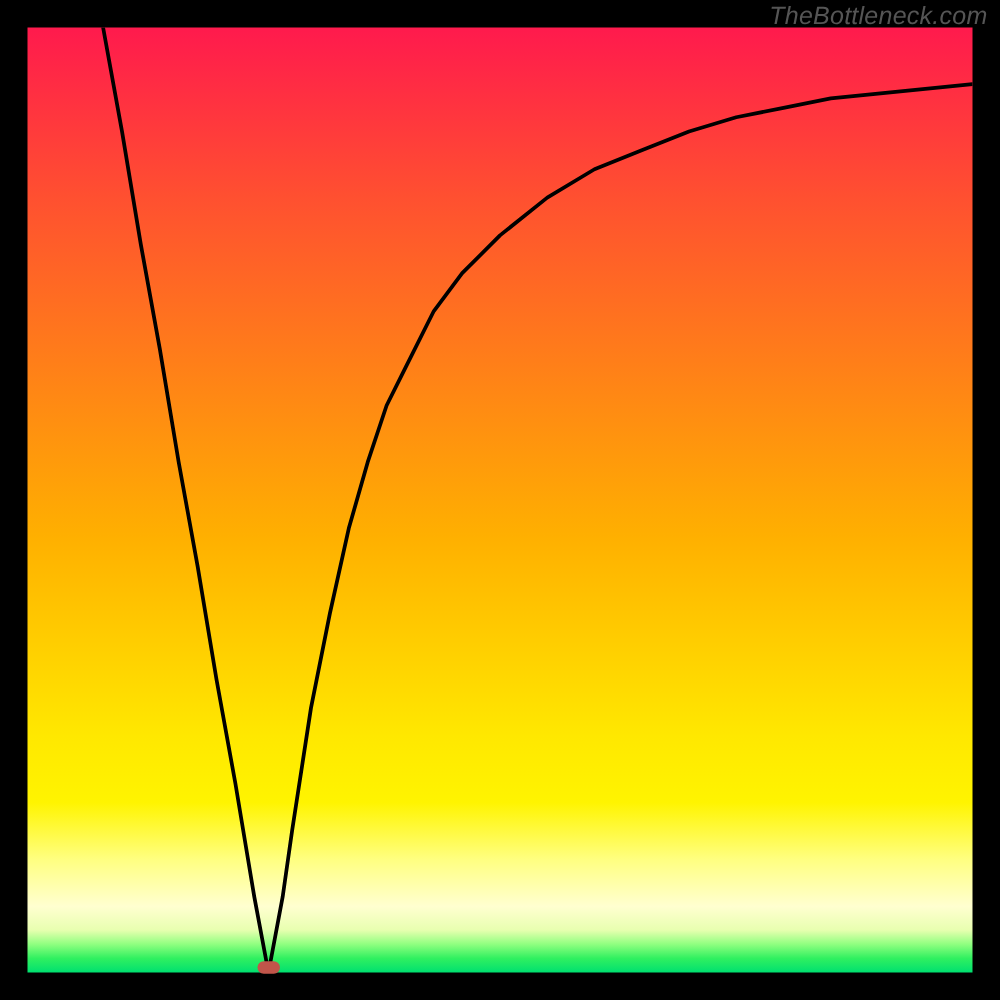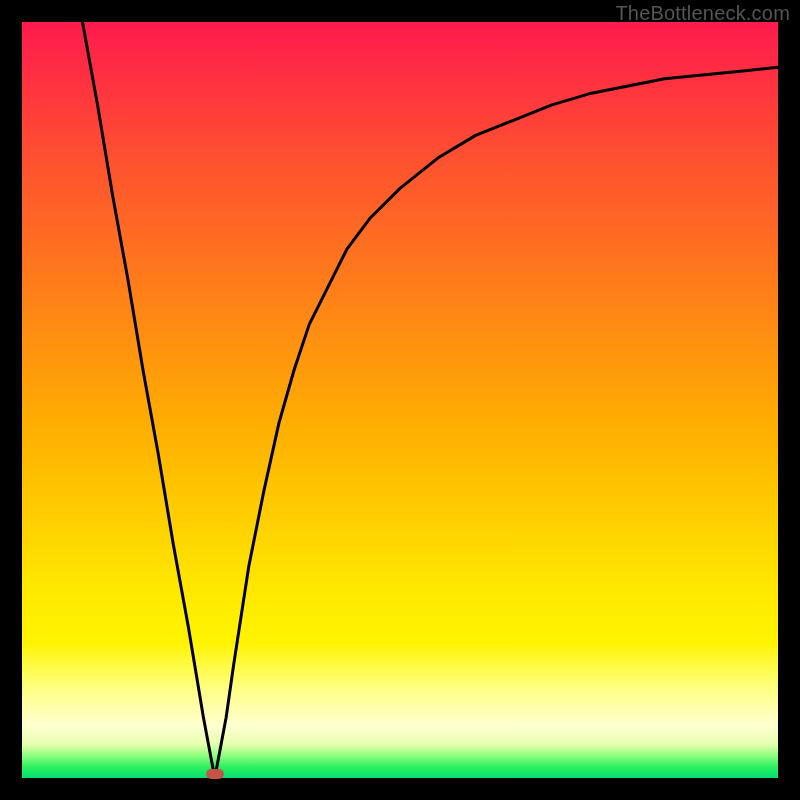--- a/index.html
+++ b/index.html
@@ -37,20 +37,21 @@
   }
   .watermark {
     position: absolute;
     top: 2px;
     right: 10px;
     color: #555;
     font-size: 20px;
     font-weight: 500;
     letter-spacing: 0.2px;
     z-index: 20;
+    font-style: italic;
   }
   svg.curve {
     position: absolute;
     left: 0;
     top: 0;
     width: 756px;
     height: 756px;
     z-index: 10;
   }
   .marker {

